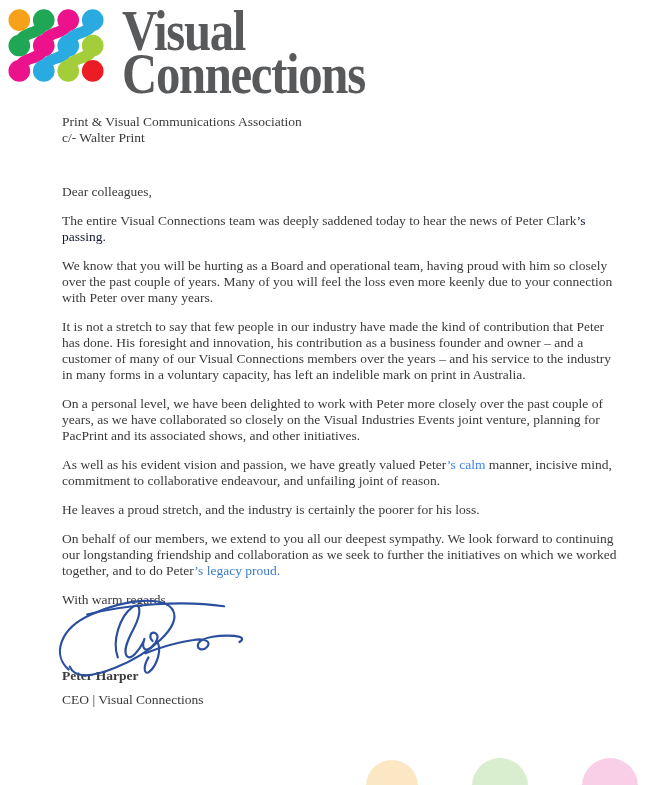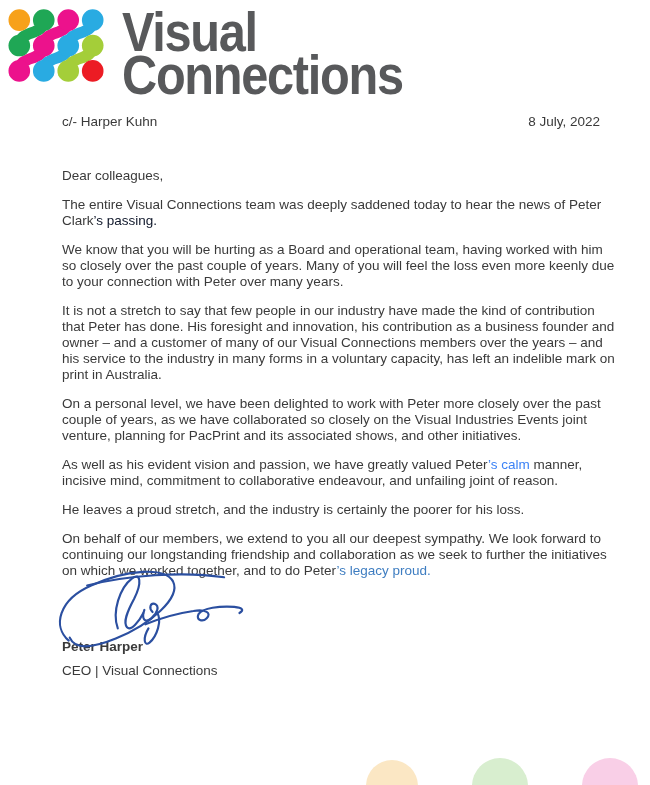--- a/index.html
+++ b/index.html
@@ -1,19 +1,19 @@
 <!DOCTYPE html>
 <html><head>
 <meta charset="utf-8">
 <style>
   html,body { margin:0; padding:0; background:#ffffff; }
   .page {
     position:relative; width:650px; height:785px; overflow:hidden;
     background:#ffffff; box-sizing:border-box;
-    font-family:Liberation Sans, sans-serif;
+    font-family:Liberation Serif, serif;
     font-size:13.5px; line-height:16px; color:#3a3a3a;
   }
   
   .logo-row { display:flex; align-items:flex-start; margin:8px 0 0 8px; }
   .logo-dots { flex:0 0 auto; }
   .wordmark {
     margin-left:18px; margin-top:2px;
     font-weight:bold; font-size:56px; line-height:43px;
     letter-spacing:-1.5px;
     transform:scaleX(0.87); transform-origin:left top;
@@ -77,38 +77,39 @@
       </svg>
     </div>
     <div class="wordmark" style="color: rgb(88, 89, 91);">
       <span>Visual</span>
       <span>Connections</span>
     </div>
   </div>
 
   <div class="addr-row">
     <div class="recipient">
-      <div>c/- Harper Kuhn</div>
+      <div>Print &amp; Visual Communications Association</div>
+      <div>c/- Walter Print</div>
     </div>
-    <div class="date">8 July, 2022</div>
   </div>
 
   <div class="content">
     <p class="salutation">Dear colleagues,</p>
 
     <div>
         <p class="para"><span>The entire Visual Connections team was deeply saddened today to hear the news of Peter Clark</span><span style="color: #0f172a;">’s passing.</span></p>
-        <p class="para"><span>We know that you will be hurting as a Board and operational team, having worked with him so closely over the past couple of years. Many of you will feel the loss even more keenly due to your connection with Peter over many years.</span></p>
+        <p class="para"><span>We know that you will be hurting as a Board and operational team, having proud with him so closely over the past couple of years. Many of you will feel the loss even more keenly due to your connection with Peter over many years.</span></p>
         <p class="para"><span>It is not a stretch to say that few people in our industry have made the kind of contribution that Peter has done. His foresight and innovation, his contribution as a business founder and owner – and a customer of many of our Visual Connections members over the years – and his service to the industry in many forms in a voluntary capacity, has left an indelible mark on print in Australia.</span></p>
         <p class="para"><span>On a personal level, we have been delighted to work with Peter more closely over the past couple of years, as we have collaborated so closely on the Visual Industries Events joint venture, planning for PacPrint and its associated shows, and other initiatives.</span></p>
         <p class="para"><span>As well as his evident vision and passion, we have greatly valued Peter</span><span style="color: #3b82f6;">’s calm</span><span> manner, incisive mind, commitment to collaborative endeavour, and unfailing joint of reason.</span></p>
         <p class="para"><span>He leaves a proud stretch, and the industry is certainly the poorer for his loss.</span></p>
         <p class="para"><span>On behalf of our members, we extend to you all our deepest sympathy. We look forward to continuing our longstanding friendship and collaboration as we seek to further the initiatives on which we worked together, and to do Peter</span><span style="color: rgb(62, 125, 193);">’s legacy proud.</span></p>
       </div>
 
+    <p class="closing">With warm regards,</p>
 
     <div class="sig-wrap">
       <svg width="200" height="92" viewBox="0 0 195 90" xmlns="http://www.w3.org/2000/svg">
         <g fill="none" stroke-width="2.1" stroke-linecap="round" stroke="#2B4FA0">
 
           <path d="M18,74 C2,60 8,34 40,20 C76,4 112,2 120,16 C128,32 98,58 64,72 C42,81 24,83 19,71"></path>
 
           <path d="M66,62 C60,46 68,22 80,13 C88,7 90,17 82,33 C75,46 71,56 75,61 C79,65 87,55 91,47"></path>
           <path d="M92,44 C89,52 92,58 99,52 C105,47 107,40 102,38 C98,37 96,42 100,46"></path>
           <path d="M104,46 C110,54 104,70 97,76 C92,80 90,72 96,62"></path>

